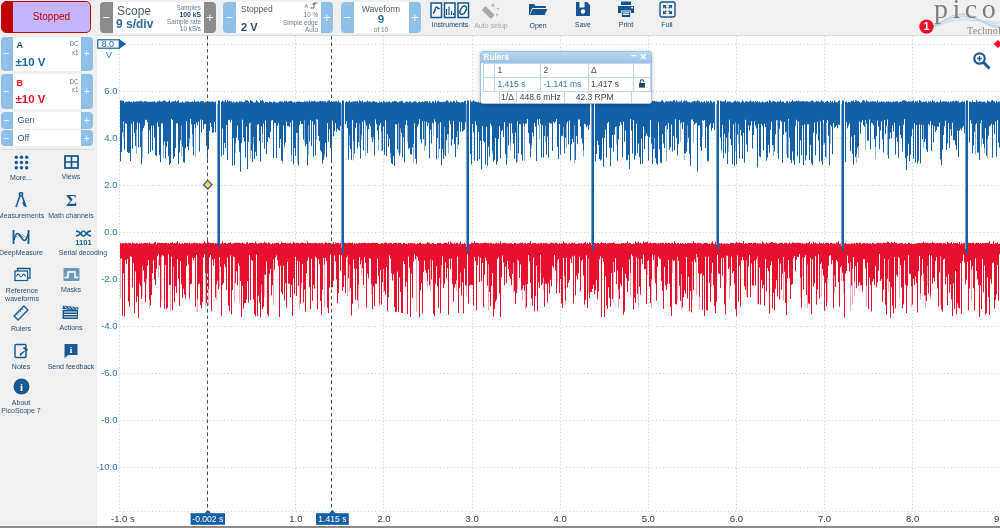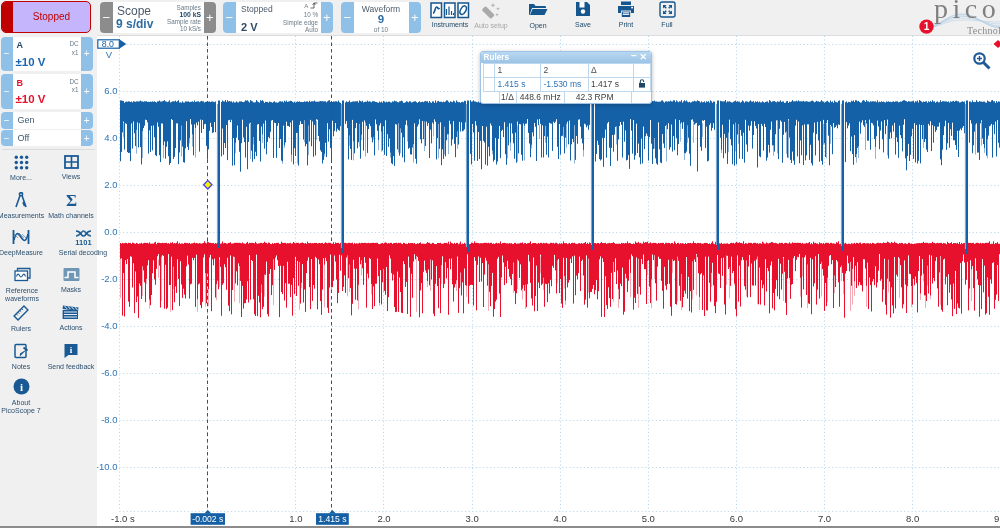--- a/index.html
+++ b/index.html
@@ -150,21 +150,21 @@
             <tr style="height:13.4px;">
       <td style="width:11.5px; border:1px solid #bdd7ee;"></td>
       <td style="width:46px; border:1px solid #bdd7ee; padding-left:2.5px;">1</td>
       <td style="width:47.5px; border:1px solid #bdd7ee; padding-left:2.5px;">2</td>
       <td style="width:45.5px; border:1px solid #bdd7ee; padding-left:2.5px;">Δ</td>
       <td style="border:1px solid #bdd7ee;"></td>
     </tr>
     <tr style="height:14px;">
       <td style="border:1px solid #bdd7ee;"></td>
       <td style="border:1px solid #bdd7ee; padding-left:2.5px; color:#2e75b6;">1.415 s</td>
-      <td style="border:1px solid #bdd7ee; padding-left:2.5px; color:#2e75b6;">-1.530 ms</td>
+      <td style="border:1px solid #bdd7ee; padding-left:2.5px; color:#2e75b6;">-1.141 ms</td>
       <td style="border:1px solid #bdd7ee; padding-left:2.5px; color:#404040;">1.417 s</td>
       <td style="border:1px solid #bdd7ee; text-align:center;"><svg width="8" height="9" viewBox="0 0 8 9">
                   <rect x="1" y="4" width="6" height="4.6" fill="#1f4868"></rect>
                   <path d="M2.3 4 V2.4 a1.7 1.7 0 0 1 3.4 0 V3" stroke="#1f4868" stroke-width="1.1" fill="none"></path>
                 </svg></td>
     </tr>
   </tbody>
         </table>
   <div style="position:absolute; left:18px; top:38.8px; height:12.6px; display:flex; color:#404040;">
     <div style="width:18px; border:1px solid #bdd7ee; display:flex; align-items:center; justify-content:center;">1/Δ</div>

